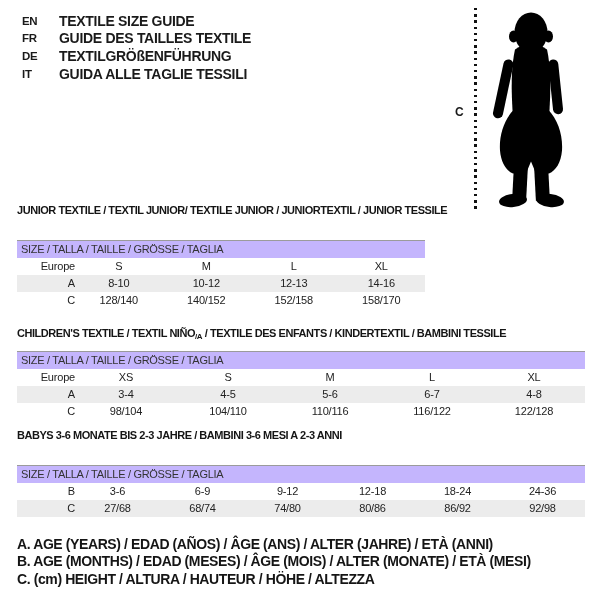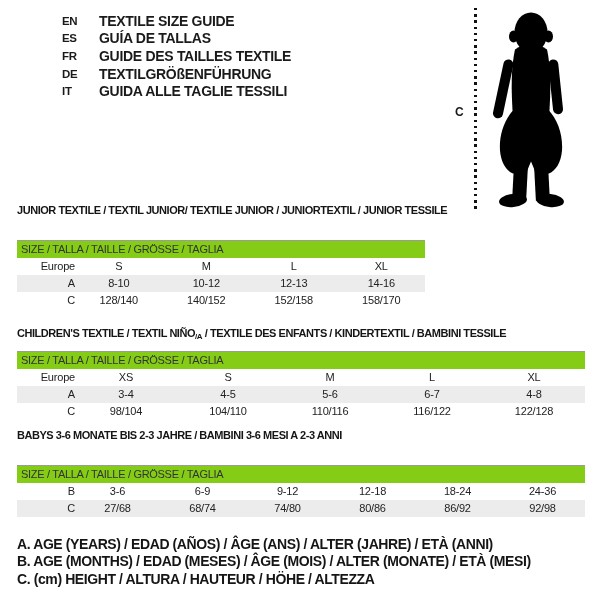--- a/index.html
+++ b/index.html
@@ -7,21 +7,21 @@
   body {
     position: relative;
     background: #ffffff;
     font-family: "Liberation Sans", sans-serif;
     color: #1a1a1a;
     overflow: hidden;
   }
 
   
   .lang-block { position: absolute; left: 22px; top: 12px; }
-  .lang-row { display: flex; height: 17.6px; align-items: center; margin-left: 40px; }
+  .lang-row { display: flex; height: 17.6px; align-items: center; }
   .lang-code {
     width: 37px; font-weight: bold; font-size: 11.5px; letter-spacing: -0.3px;
   }
   .lang-text { font-weight: bold; font-size: 14px; letter-spacing: -0.3px; white-space: nowrap; }
 
   
   .measure-line {
     position: absolute; left: 474px; top: 8px; width: 2.5px; height: 204px;
     background: repeating-linear-gradient(to bottom, #111 0 2.5px, transparent 2.5px 6.2px);
   }
@@ -50,43 +50,39 @@
   .t-junior   { top: 240px; width: 408px; }
   .t-children { top: 351px; width: 568px; }
   .t-babies   { top: 465px; width: 568px; }
 
   .size-table td {
     height: 17px; font-size: 11px; letter-spacing: -0.2px;
     text-align: center; vertical-align: middle; color: #222;
   }
   .size-table td.rowlabel { text-align: right; padding-left: 4px; }
   .size-table tr.bar td {
-    background: #84cc16; border-top: 1px solid #9b9b9b;
+    background: #c4b5fd; border-top: 1px solid #9b9b9b;
     text-align: left; padding-left: 4px; color: #333; letter-spacing: -0.3px;
   }
   .size-table tr.striped td { background: #ececec; }
 
   
   .legend {
     position: absolute; left: 17px; top: 536px;
     font-weight: bold; font-size: 14px; letter-spacing: -0.4px;
     line-height: 17.4px; white-space: nowrap; color: #151515;
   }
 </style>
 </head>
 <body>
 
 <div class="lang-block">
   <div class="lang-row">
     <span class="lang-code">EN</span>
     <span class="lang-text">TEXTILE SIZE GUIDE</span>
-  </div>
-  <div class="lang-row">
-    <span class="lang-code">ES</span>
-    <span class="lang-text">GUÍA DE TALLAS</span>
   </div>
   <div class="lang-row">
     <span class="lang-code">FR</span>
     <span class="lang-text">GUIDE DES TAILLES TEXTILE</span>
   </div>
   <div class="lang-row">
     <span class="lang-code">DE</span>
     <span class="lang-text">TEXTILGRÖßENFÜHRUNG</span>
   </div>
   <div class="lang-row">

